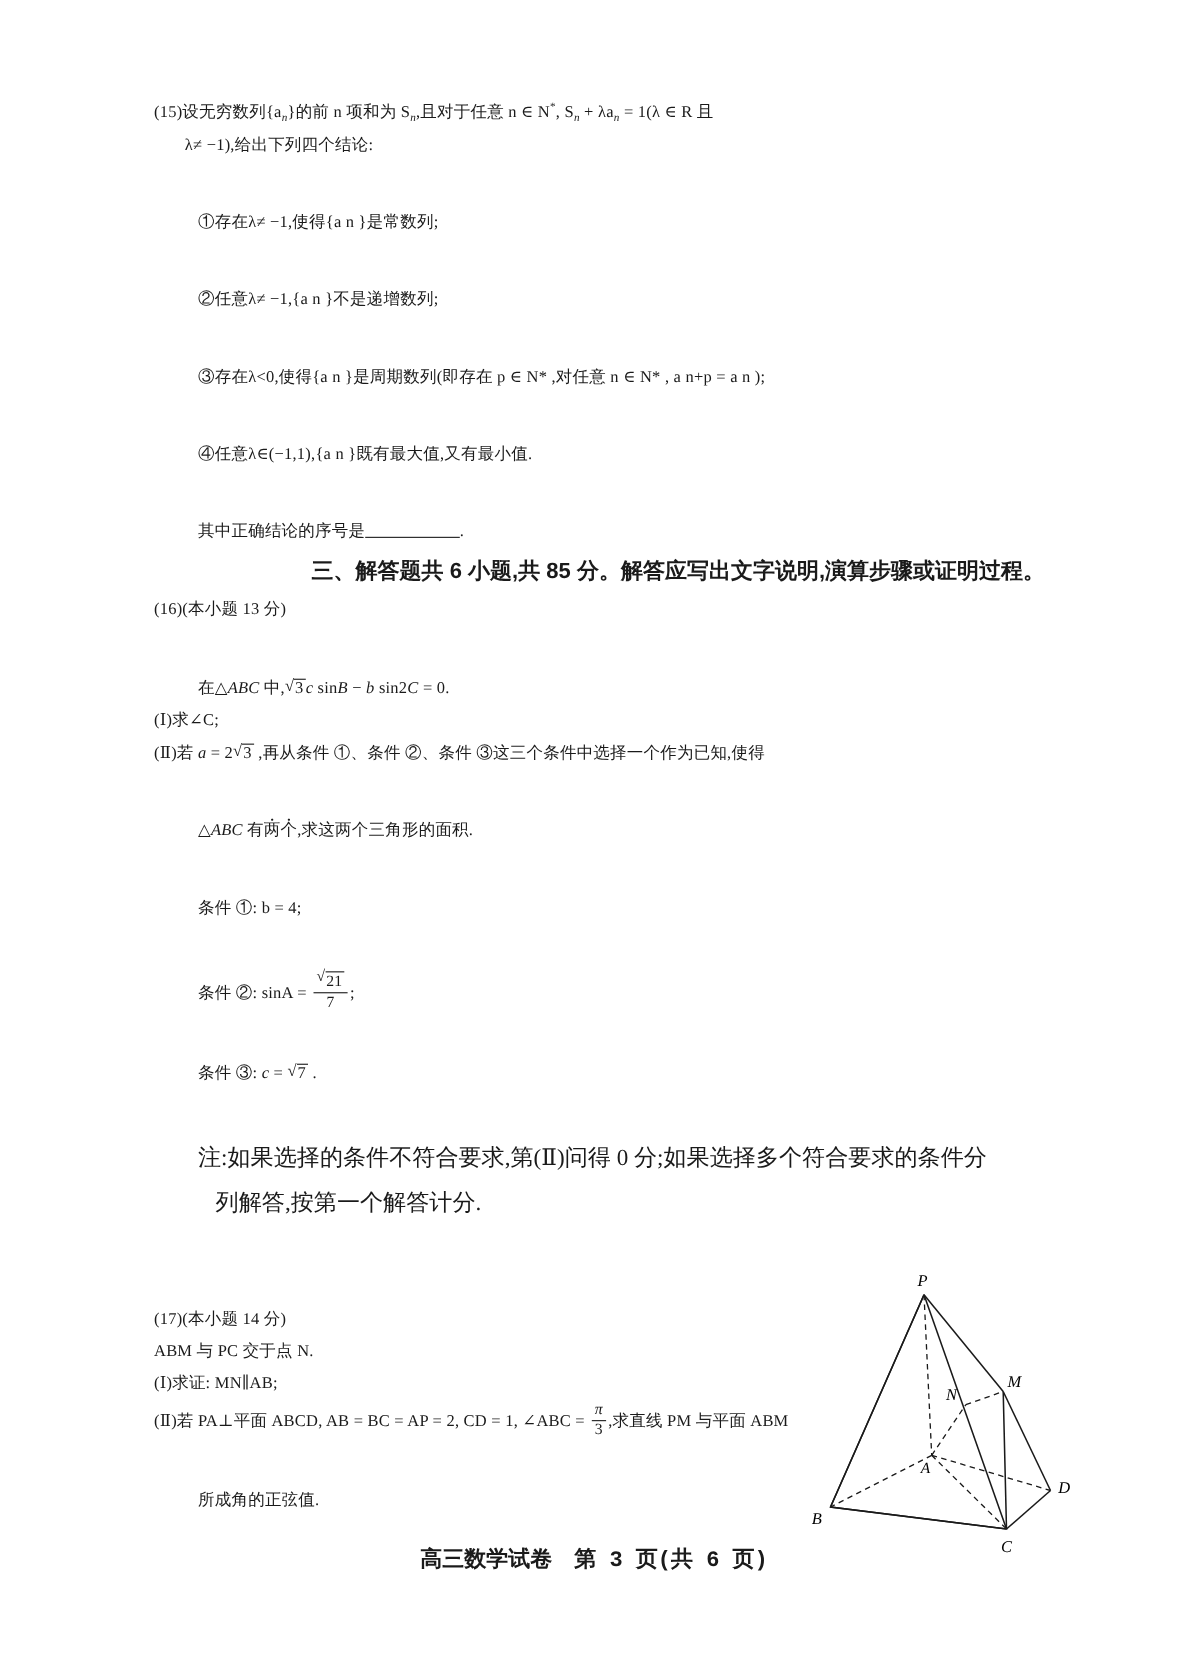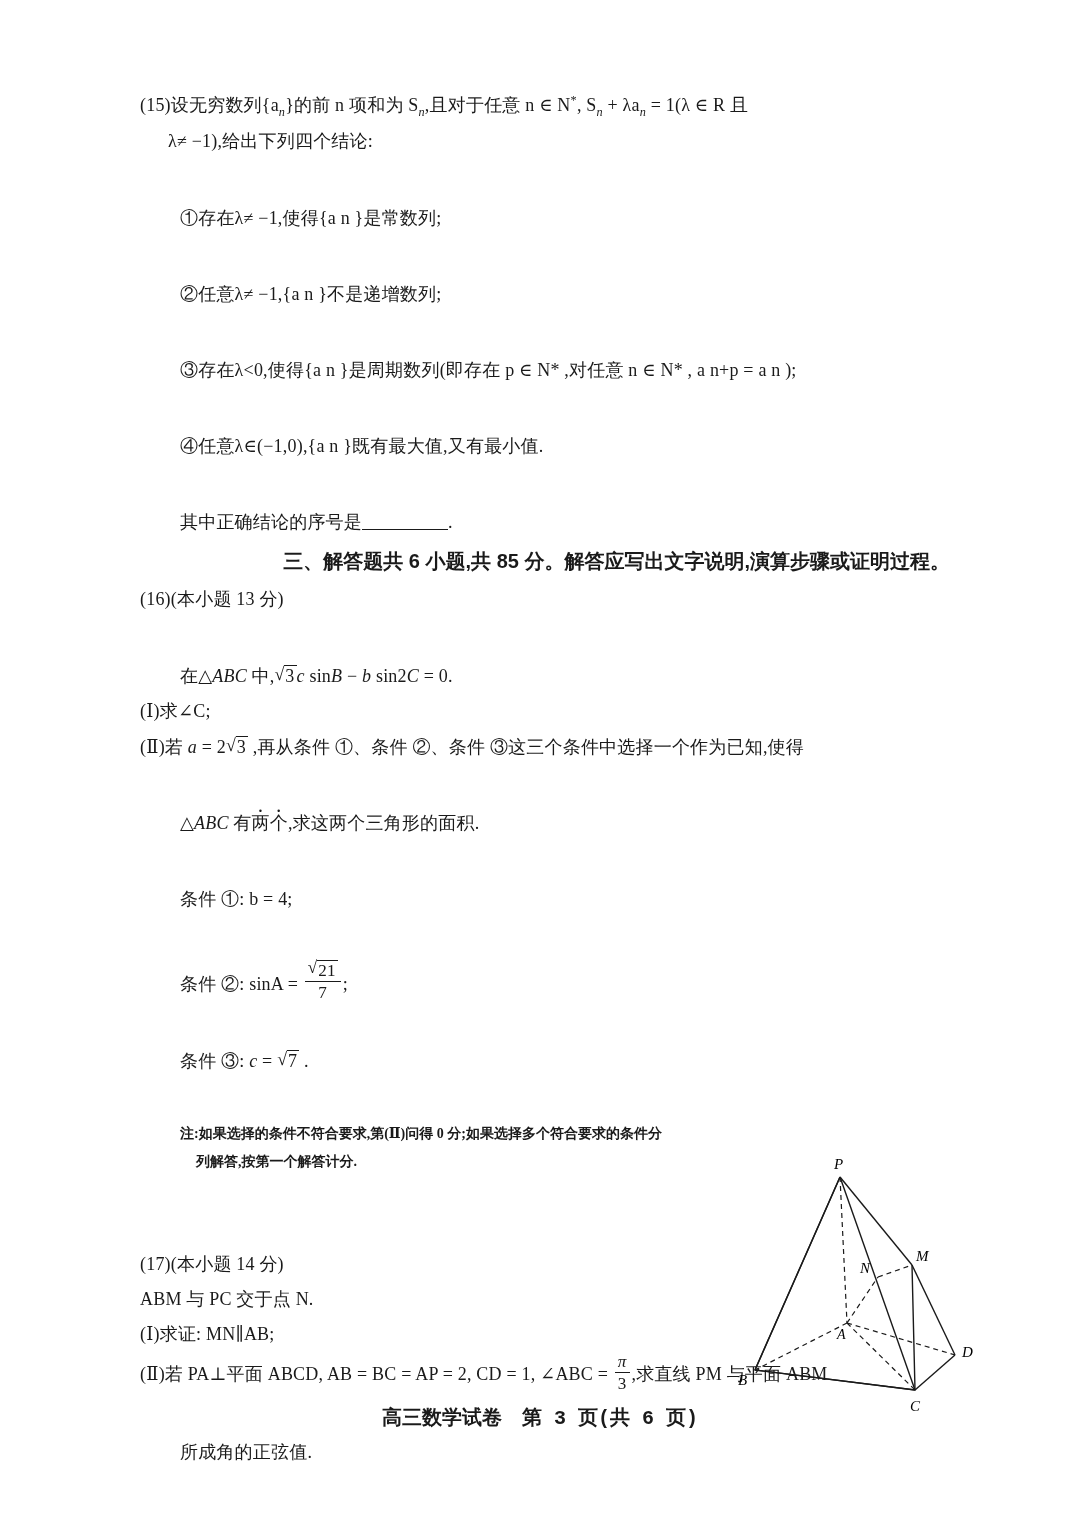--- a/index.html
+++ b/index.html
@@ -22,21 +22,21 @@
     height: 1520px;
     padding: 0;
   }
   .content {
     position: absolute;
     left: 140px;
     top: 88px;
     width: 810px;
   }
   .line {
-    font-size: 18px;
+    font-size: 15px;
     line-height: 1.95;
     letter-spacing: 0.2px;
     white-space: nowrap;
   }
   .indent1 { padding-left: 28px; }
   .indent2 { padding-left: 40px; margin-top: 41px; }
   .indent3 { padding-left: 56px; }
   .sec-head {
     font-size: 20px;
     font-weight: bold;
@@ -77,23 +77,22 @@
     display: inline-block;
     vertical-align: -0.52em;
     text-align: center;
     line-height: 1.12;
     margin: 0 2px;
     font-size: 0.95em;
   }
   .frac .num { display: block; padding: 0 3px 1px 3px; }
   .frac .den { display: block; border-top: 1.2px solid #1a1a1a; padding: 1px 3px 0 3px; }
   .note {
-    font-size: 14px;
+    font-size: 21px;
     line-height: 1.95;
-    font-weight: bold;
   }
   .dotted { position: relative; }
   .dotted::after {
     content: "·";
     position: absolute;
     left: 50%;
     transform: translateX(-50%);
     top: -0.62em;
     font-size: 1.15em;
     line-height: 1;
@@ -124,21 +123,21 @@
 
   <div class="content">
 
     <div class="line">
       <span>(15)设无穷数列{a</span><sub>n</sub><span>}的前 n 项和为 S</span><sub>n</sub><span>,且对于任意 n ∈ N</span><sup>*</sup><span>, S</span><sub>n</sub><span> + λa</span><sub>n</sub><span> = 1(λ ∈ R 且</span>
     </div>
     <div class="line indent1">λ≠ −1),给出下列四个结论:</div>
     <div class="line indent2">①存在λ≠ −1,使得{a n }是常数列;</div>
     <div class="line indent2">②任意λ≠ −1,{a n }不是递增数列;</div>
     <div class="line indent2">③存在λ&lt;0,使得{a n }是周期数列(即存在 p ∈ N* ,对任意 n ∈ N* , a n+p = a n );</div>
-    <div class="line indent2">④任意λ∈(−1,0),{a n }既有最大值,又有最小值.</div>
+    <div class="line indent2">④任意λ∈(−1,1),{a n }既有最大值,又有最小值.</div>
     <div class="line indent2">
       <span>其中正确结论的序号是</span><span class="blank-ul"></span><span>.</span>
     </div>
 
     <div class="sec-head">三、解答题共 6 小题,共 85 分。解答应写出文字说明,演算步骤或证明过程。</div>
 
     <div class="line">(16)(本小题 13 分)</div>
     <div class="line indent2">
       在△<i class="v">ABC</i> 中,<span class="sqrt"><span>3</span></span><i class="v">c</i> sin<i class="v">B</i> − <i class="v">b</i> sin2<i class="v">C</i> = 0.
     </div>

